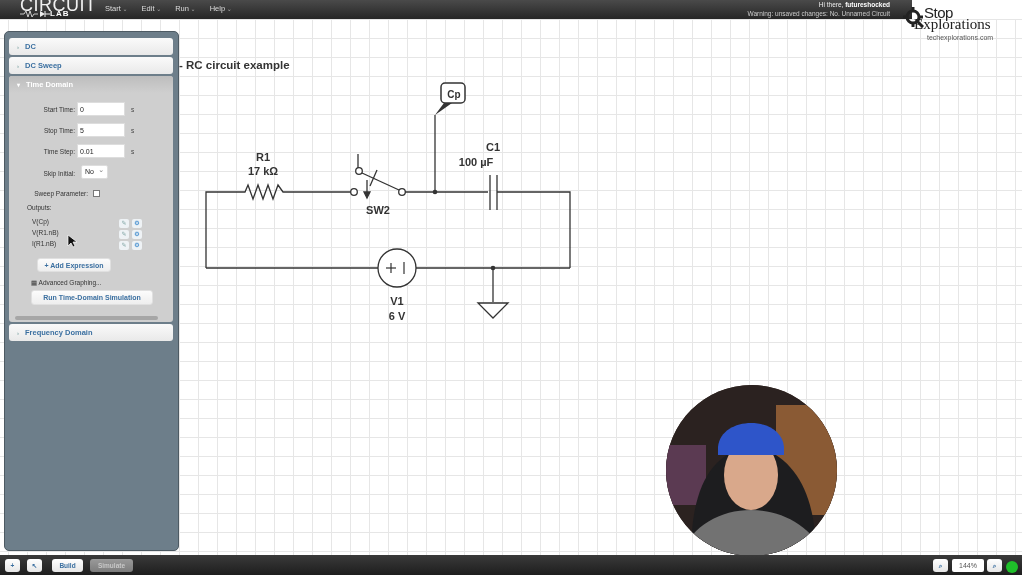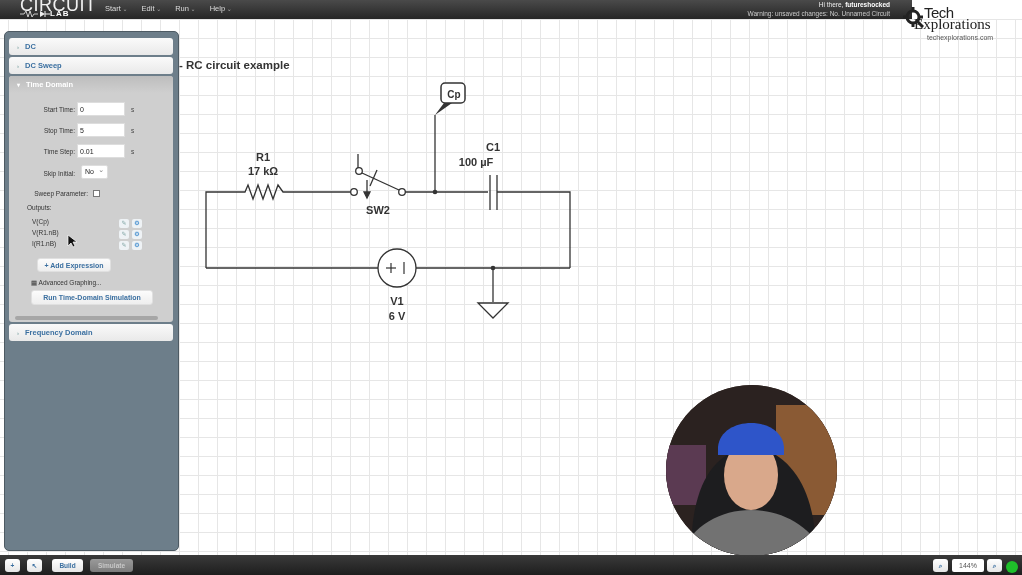--- a/index.html
+++ b/index.html
@@ -103,21 +103,21 @@
   <svg class="gear" viewBox="0 0 22 22">
     <circle cx="11" cy="11" r="6" fill="none" stroke="#222" stroke-width="3"></circle>
     <g stroke="#222" stroke-width="3">
         <line x1="11" y1="1" x2="11" y2="4"></line>
         <line x1="11" y1="18" x2="11" y2="21"></line>
         <line x1="1" y1="11" x2="4" y2="11"></line>
         <line x1="18" y1="11" x2="21" y2="11"></line>
       </g>
     <line x1="14" y1="14" x2="21" y2="21" stroke="#222" stroke-width="3"></line>
   </svg>
-  <div class="t1">Tech</div>
+  <div class="t1">Stop</div>
   <div class="t2">Explorations</div>
   <div class="t3">techexplorations.com</div>
 </div>
 
 <div class="sidebar">
   <div class="acc-head" style="top:6px;"><span class="arr">›</span><span>DC</span></div>
   <div class="acc-head" style="top:25px;"><span class="arr">›</span><span>DC Sweep</span></div>
 
   <div class="acc-open">
     <div class="hdr"><span class="arr">▾</span><span>Time Domain</span></div>

